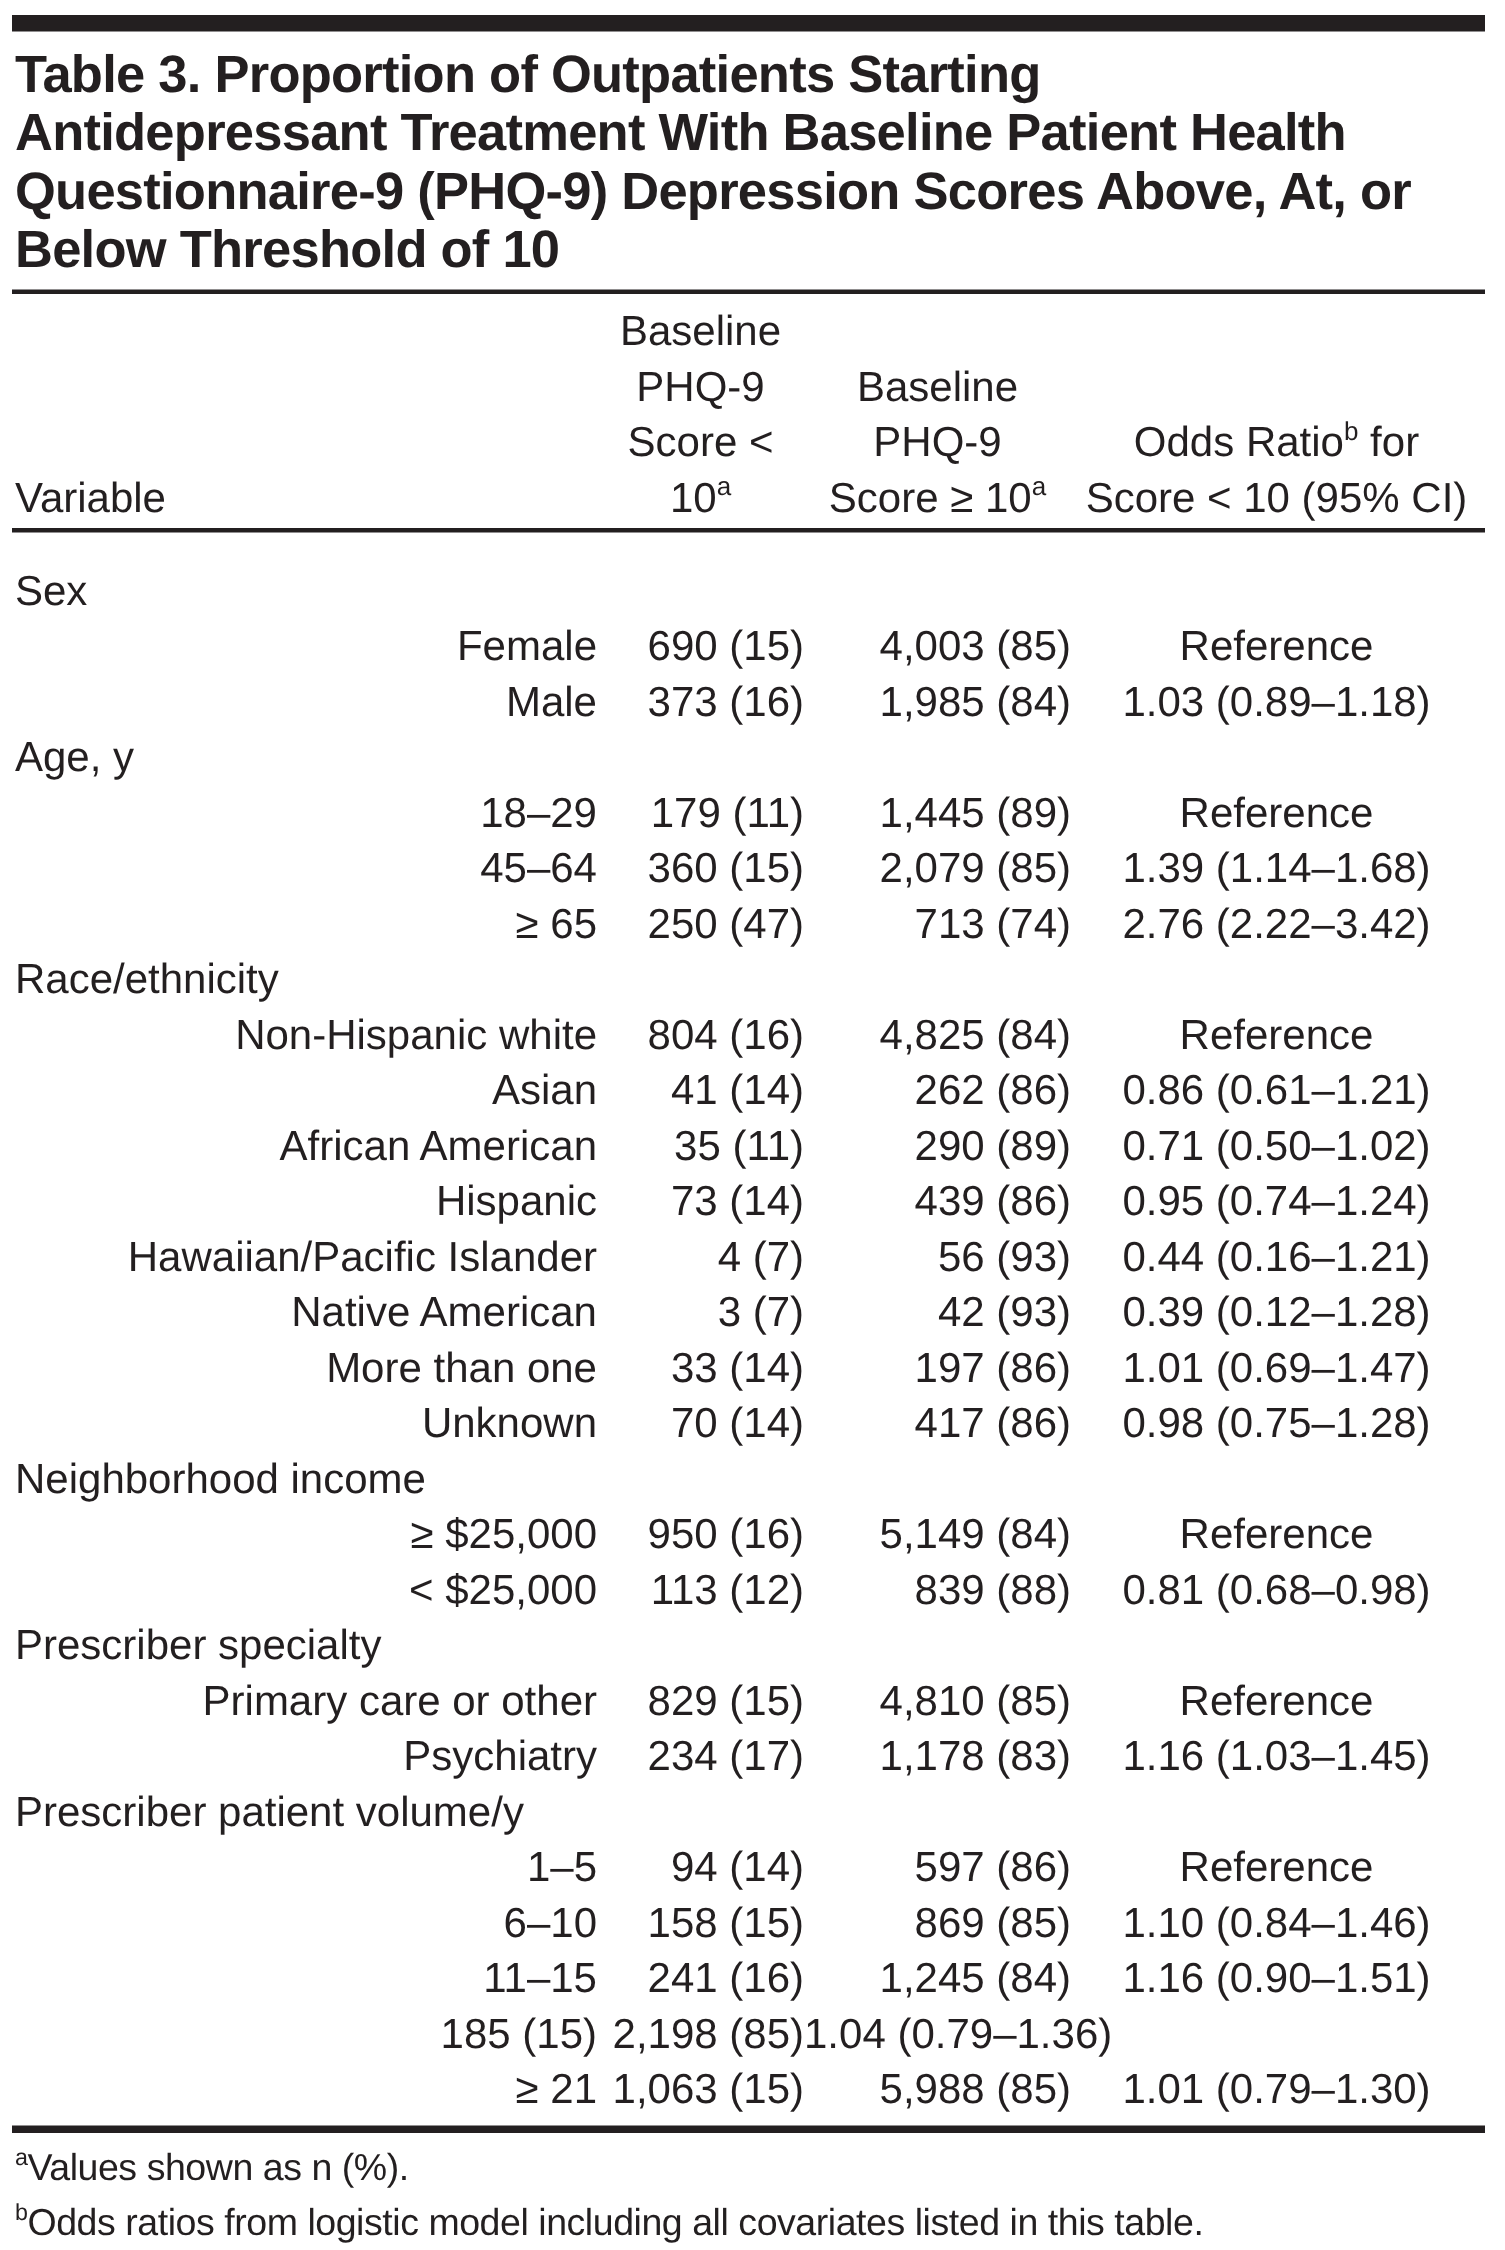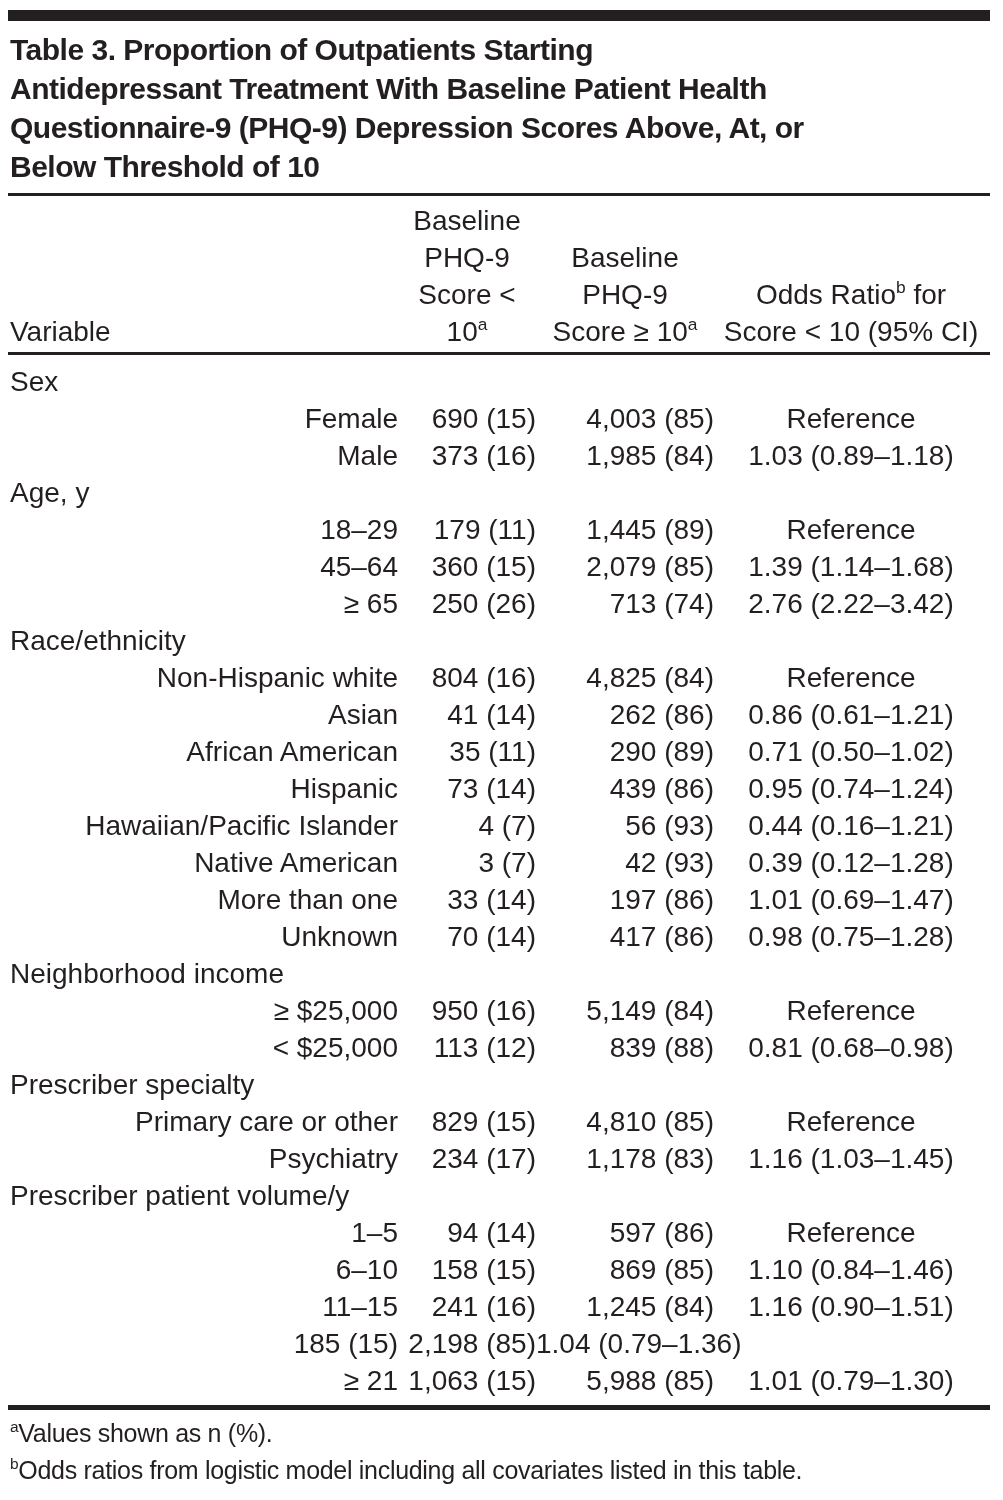--- a/index.html
+++ b/index.html
@@ -14,21 +14,21 @@
   .page { position: relative; width: 1003px; height: 1500px; }
 
   .topbar {
     margin: 10px 13px 0 8px;
     height: 11px;
     background: #231f20;
   }
 
   .title {
     margin: 9px 10px 0 10px;
-    font-size: 30px;
+    font-size: 35px;
     font-weight: bold;
     line-height: 39px;
     letter-spacing: -0.5px;
     white-space: pre-line;
   }
 
   .rule {
     margin-left: 8px;
     width: 982px;
     background: #231f20;
@@ -55,21 +55,21 @@
   sup {
     font-size: 62%;
     position: relative;
     top: -0.05em;
     vertical-align: super;
     line-height: 0;
   }
 
   .tbody {
     margin-left: 10px;
-    padding-top: 8px;
+    padding-top: 20px;
     font-size: 28px;
     line-height: 37px;
   }
   .section-label { }
   .row { }
   .cell.label { padding-left: 33px; white-space: nowrap; text-align: right; }
   .cell.num { text-align: right; white-space: nowrap; }
   .cell.or  { text-align: center; white-space: nowrap; }
 
   .footnotes {
@@ -138,21 +138,21 @@
         <div class="cell or">Reference</div>
       </div>
       <div class="row grid-cols">
         <div class="cell label">45–64</div>
         <div class="cell num">360 (15)</div>
         <div class="cell num">2,079 (85)</div>
         <div class="cell or">1.39 (1.14–1.68)</div>
       </div>
       <div class="row grid-cols">
         <div class="cell label">≥ 65</div>
-        <div class="cell num">250 (26)</div>
+        <div class="cell num">250 (47)</div>
         <div class="cell num">713 (74)</div>
         <div class="cell or">2.76 (2.22–3.42)</div>
       </div>
       <div class="section-label">Race/ethnicity</div>
       <div class="row grid-cols">
         <div class="cell label">Non-Hispanic white</div>
         <div class="cell num">804 (16)</div>
         <div class="cell num">4,825 (84)</div>
         <div class="cell or">Reference</div>
       </div>

